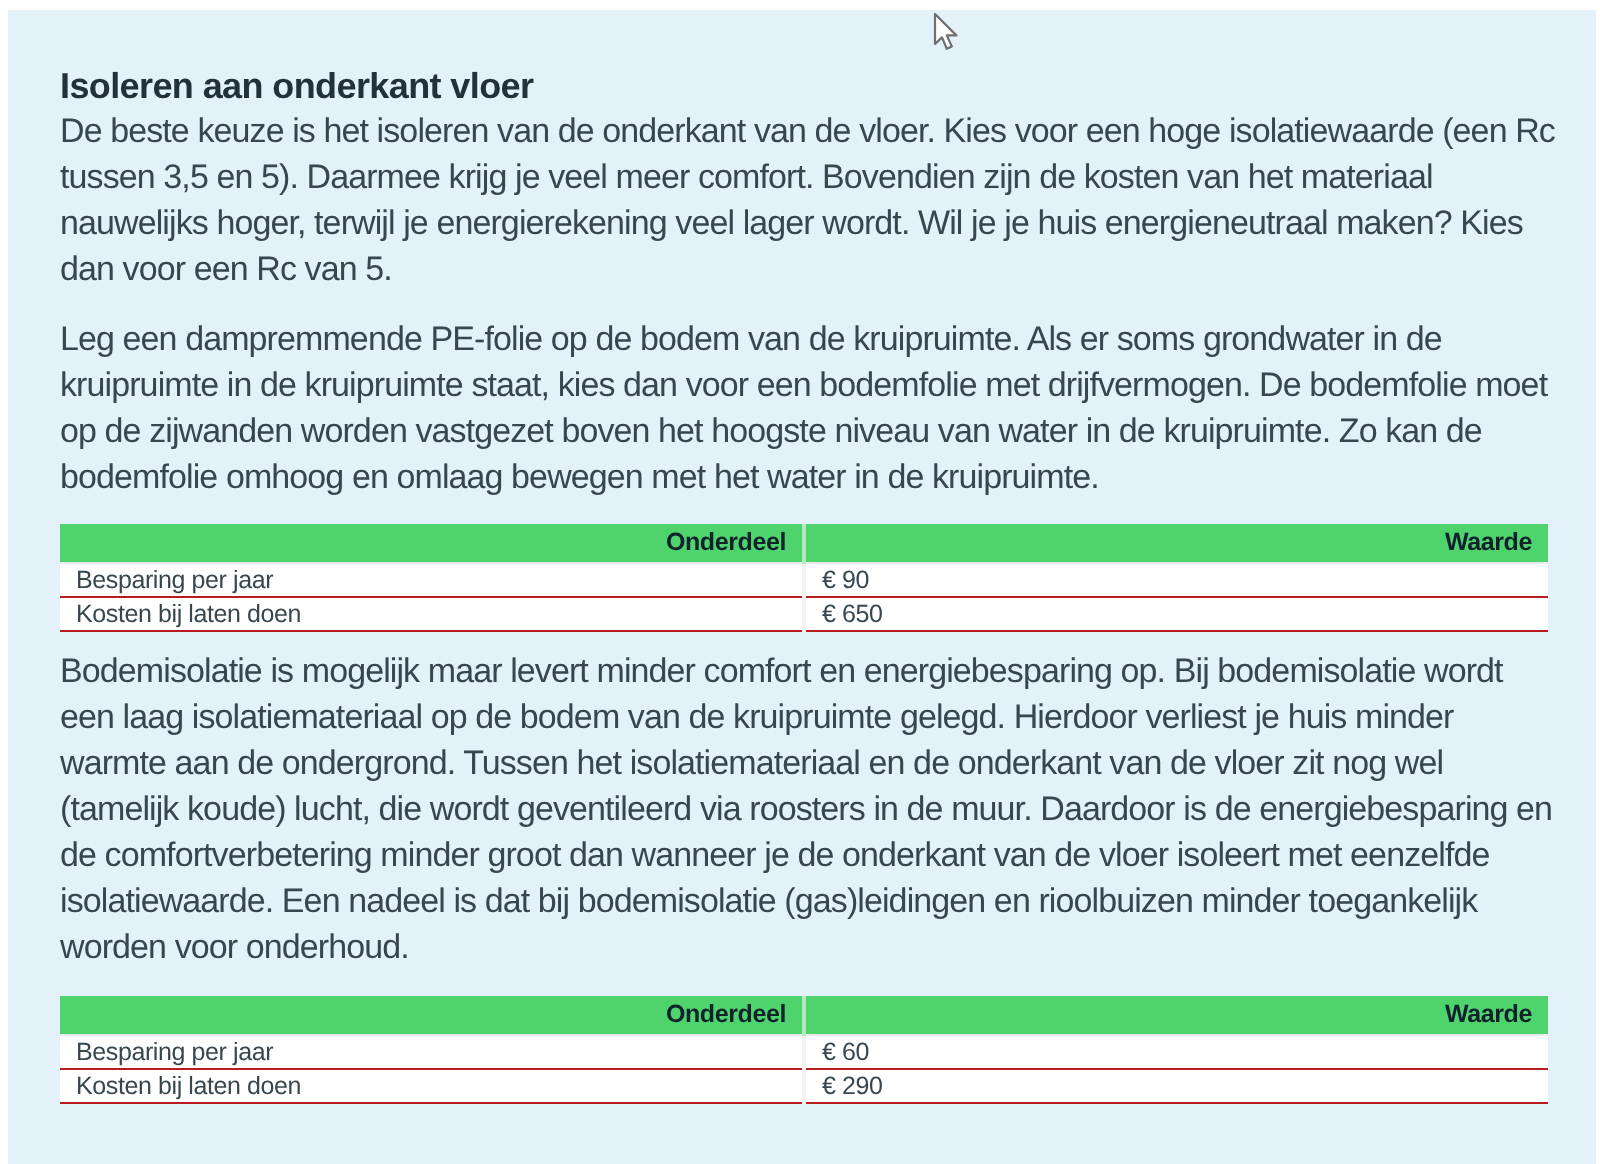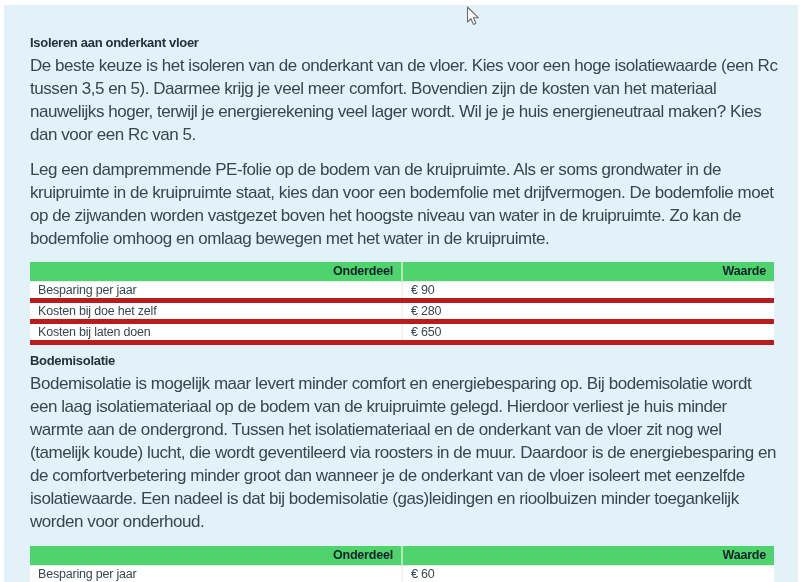--- a/index.html
+++ b/index.html
@@ -24,21 +24,21 @@
   }
   h1.page-title {
     font-size: 19px;
     line-height: 26px;
     font-weight: 700;
     color: #1c2b34;
     letter-spacing: -0.3px;
     margin: 0 0 9px 0;
   }
   h2.section-heading {
-    font-size: 13px;
+    font-size: 18px;
     line-height: 16px;
     font-weight: 700;
     color: #22313a;
     letter-spacing: -0.3px;
     margin: 0 0 3px 0;
   }
   p.body-text {
     font-size: 17px;
     letter-spacing: -0.45px;
     line-height: 23px;
@@ -72,21 +72,21 @@
     border-right: 2px solid rgba(255, 255, 255, 0.55);
   }
   table.cost-table th.value-col {
     text-align: right;
   }
   table.cost-table td {
     background: #ffffff;
     color: #38474f;
     padding: 0 8px;
     line-height: 16px;
-    border-bottom: 5px solid #b91c1c;
+    border-bottom: 1px solid #b91c1c;
   }
   table.cost-table td:first-child {
     border-right: 2px solid #f3f3f3;
   }
   table.cost-table td.value-col {
     text-align: left;
   }
   .cursor {
     position: absolute;
     left: 466px;
@@ -117,31 +117,26 @@
           <th>Onderdeel</th>
           <th class="value-col">Waarde</th>
         </tr>
       </thead>
       <tbody>
         <tr>
           <td>Besparing per jaar</td>
           <td class="value-col">€ 90</td>
         </tr>
         <tr>
-          <td>Kosten bij doe het zelf</td>
-          <td class="value-col">€ 280</td>
-        </tr>
-        <tr>
           <td>Kosten bij laten doen</td>
           <td class="value-col">€ 650</td>
         </tr>
       </tbody>
     </table>
 
-    <h2 class="section-heading">Bodemisolatie</h2>
     <p class="body-text">Bodemisolatie is mogelijk maar levert minder comfort en energiebesparing op. Bij bodemisolatie wordt een laag isolatiemateriaal op de bodem van de kruipruimte gelegd. Hierdoor verliest je huis minder warmte aan de ondergrond. Tussen het isolatiemateriaal en de onderkant van de vloer zit nog wel (tamelijk koude) lucht, die wordt geventileerd via roosters in de muur. Daardoor is de energiebesparing en de comfortverbetering minder groot dan wanneer je de onderkant van de vloer isoleert met eenzelfde isolatiewaarde. Een nadeel is dat bij bodemisolatie (gas)leidingen en rioolbuizen minder toegankelijk worden voor onderhoud.</p>
 
     <table class="cost-table second">
       <colgroup>
           <col>
           <col>
         </colgroup>
       <thead>
         <tr>
           <th>Onderdeel</th>

